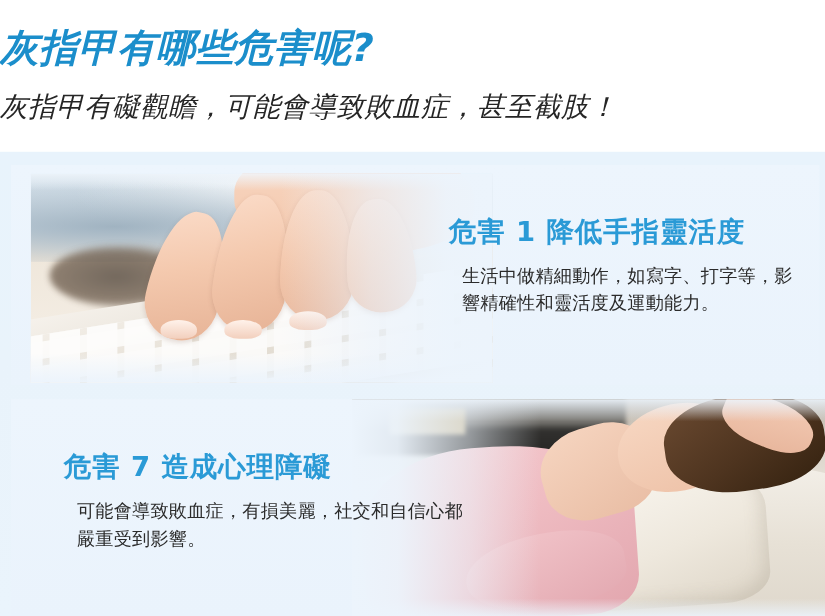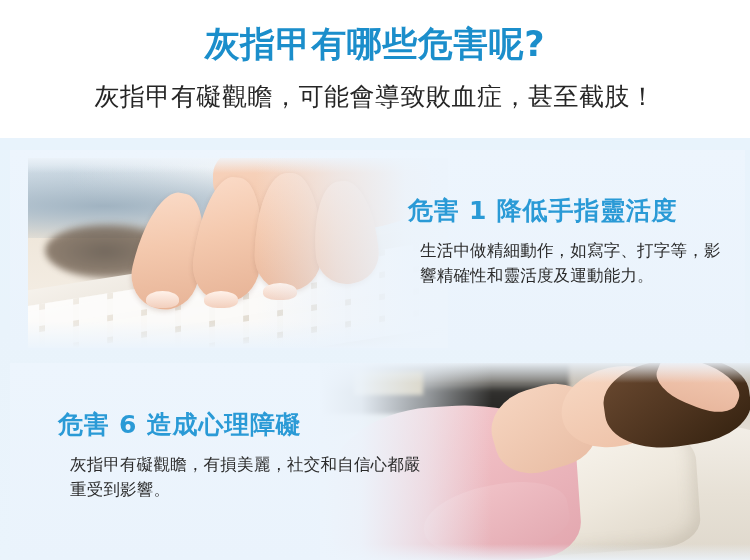--- a/index.html
+++ b/index.html
@@ -23,21 +23,21 @@
   }
 
   
   .header {
     position: absolute;
     left: 0;
     top: 0;
     width: 750px;
     height: 138px;
     background: #ffffff;
-    text-align: center;
+    font-style: italic;
   }
   .header-title {
     position: absolute;
     left: 0;
     top: 24px;
     width: 750px;
     font-size: 35px;
     font-weight: bold;
     letter-spacing: 0.5px;
     color: #1b8ecb;
@@ -334,20 +334,20 @@
         <div class="neck"></div>
         <div class="head"></div>
         <div class="hair"></div>
         <div class="arm"></div>
         <div class="fade-t2"></div>
         <div class="fade-b2"></div>
         <div class="fade-l"></div>
       </div>
 
       <div class="card-text c2-text">
-        <div class="card-heading">危害 6 造成心理障礙</div>
-        <div class="card-body c2-body">灰指甲有礙觀瞻，有損美麗，社交和自信心都嚴重受到影響。</div>
+        <div class="card-heading">危害 7 造成心理障礙</div>
+        <div class="card-body c2-body">可能會導致敗血症，有損美麗，社交和自信心都嚴重受到影響。</div>
       </div>
 
     </div>
 
   </div>
 </div>
 
 </body></html>

